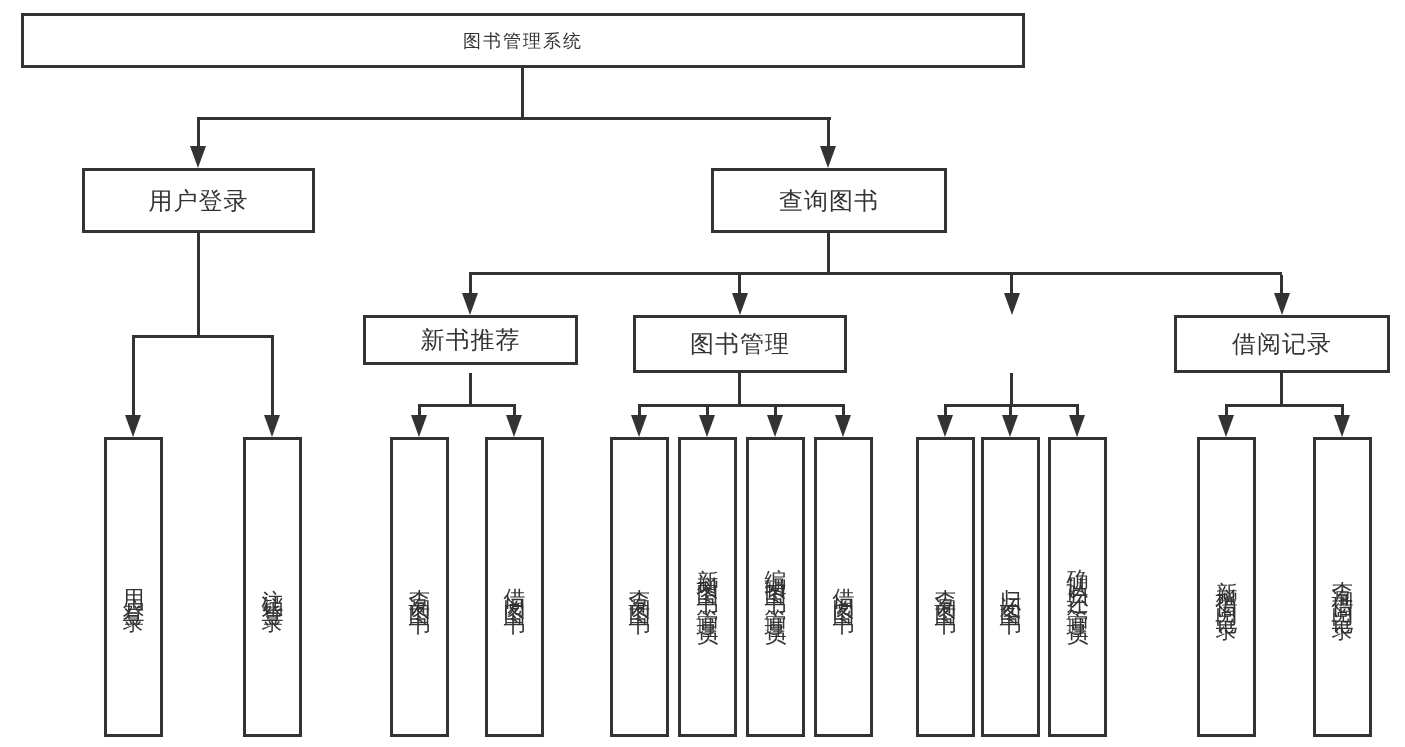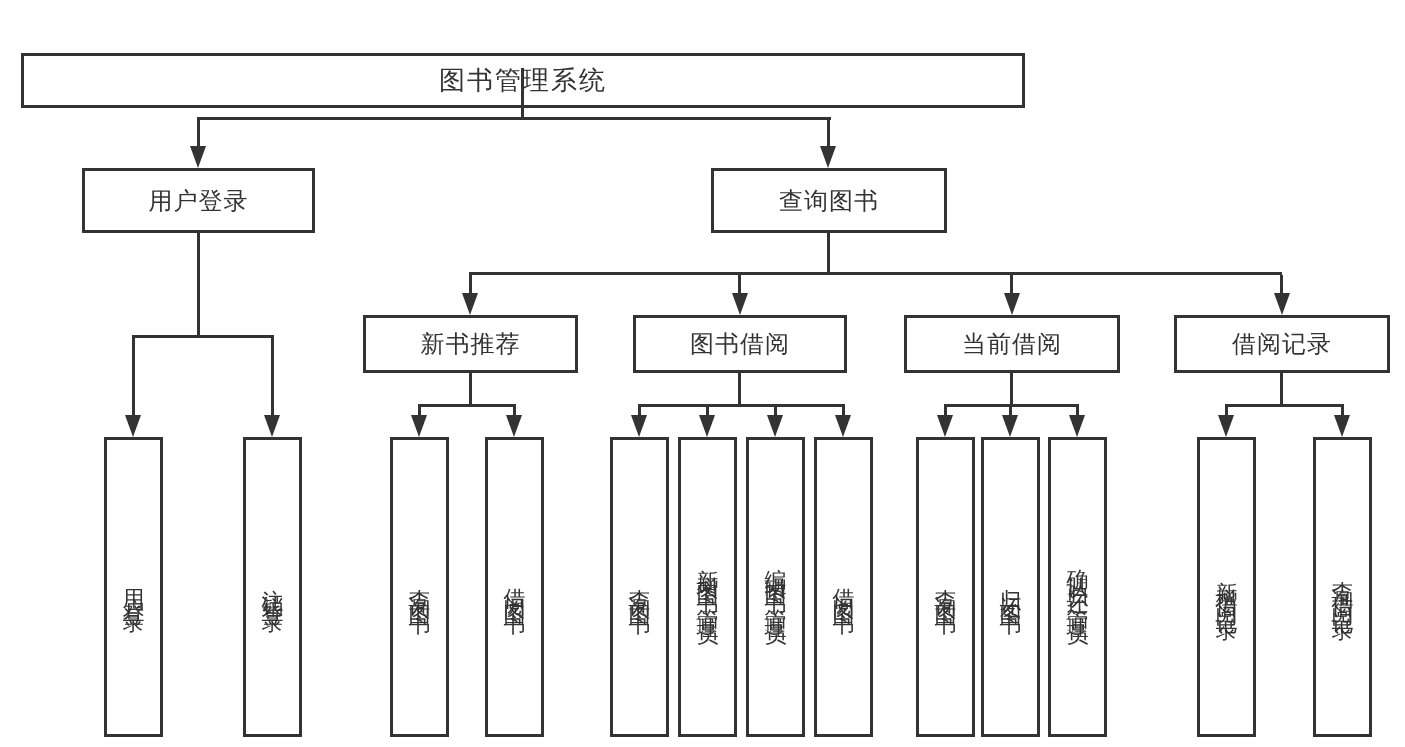--- a/index.html
+++ b/index.html
@@ -12,21 +12,21 @@
   }
   .box{
     position:absolute;
     background:#ffffff;
     border:3px solid #333333;
     box-sizing:border-box;
     display:flex;align-items:center;justify-content:center;
     color:#333333;
   }
   .hbox{font-size:24px;letter-spacing:1px;}
-  .root-box{font-size:26px;letter-spacing:2px;margin-top:40px;}
+  .root-box{font-size:18px;letter-spacing:2px;}
   .vbox .vtext{
     writing-mode:vertical-rl;
     text-orientation:mixed;
     font-size:22px;
     line-height:1;
     letter-spacing:8px;
     color:#333333;
   }
   .vline,.hline{position:absolute;background:#333333;}
   .arrow{
@@ -78,28 +78,25 @@
   <div class="hline" style="left:469px;top:272px;width:813px;height:3px;"></div>
   <div class="vline" style="left:469px;top:275px;width:3px;height:20px;"></div>
   <div class="arrow" style="left:462px;top:293px;"></div>
   <div class="vline" style="left:738px;top:275px;width:3px;height:20px;"></div>
   <div class="arrow" style="left:732px;top:293px;"></div>
   <div class="vline" style="left:1010px;top:275px;width:3px;height:20px;"></div>
   <div class="arrow" style="left:1004px;top:293px;"></div>
   <div class="vline" style="left:1280px;top:275px;width:3px;height:20px;"></div>
   <div class="arrow" style="left:1274px;top:293px;"></div>
 
-  <div class="box hbox" style="left:363px;top:315px;width:215px;height:58px;">
+  <div class="box hbox" style="left:363px;top:315px;width:215px;height:50px;">
     <span>新书推荐</span>
   </div>
   <div class="box hbox" style="left:633px;top:315px;width:214px;height:58px;">
-    <span>图书借阅</span>
-  </div>
-  <div class="box hbox" style="left:904px;top:315px;width:216px;height:58px;">
-    <span>当前借阅</span>
+    <span>图书管理</span>
   </div>
   <div class="box hbox" style="left:1174px;top:315px;width:216px;height:58px;">
     <span>借阅记录</span>
   </div>
 
   <div class="vline" style="left:469px;top:373px;width:3px;height:33px;"></div>
   <div class="hline" style="left:418px;top:404px;width:98px;height:3px;"></div>
   <div class="vline" style="left:418px;top:404px;width:3px;height:13px;"></div>
   <div class="arrow" style="left:411px;top:415px;"></div>
   <div class="vline" style="left:513px;top:404px;width:3px;height:13px;"></div>

